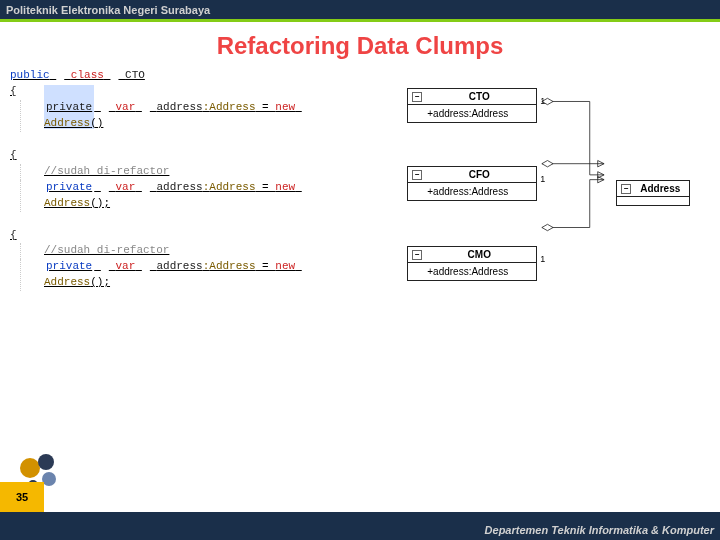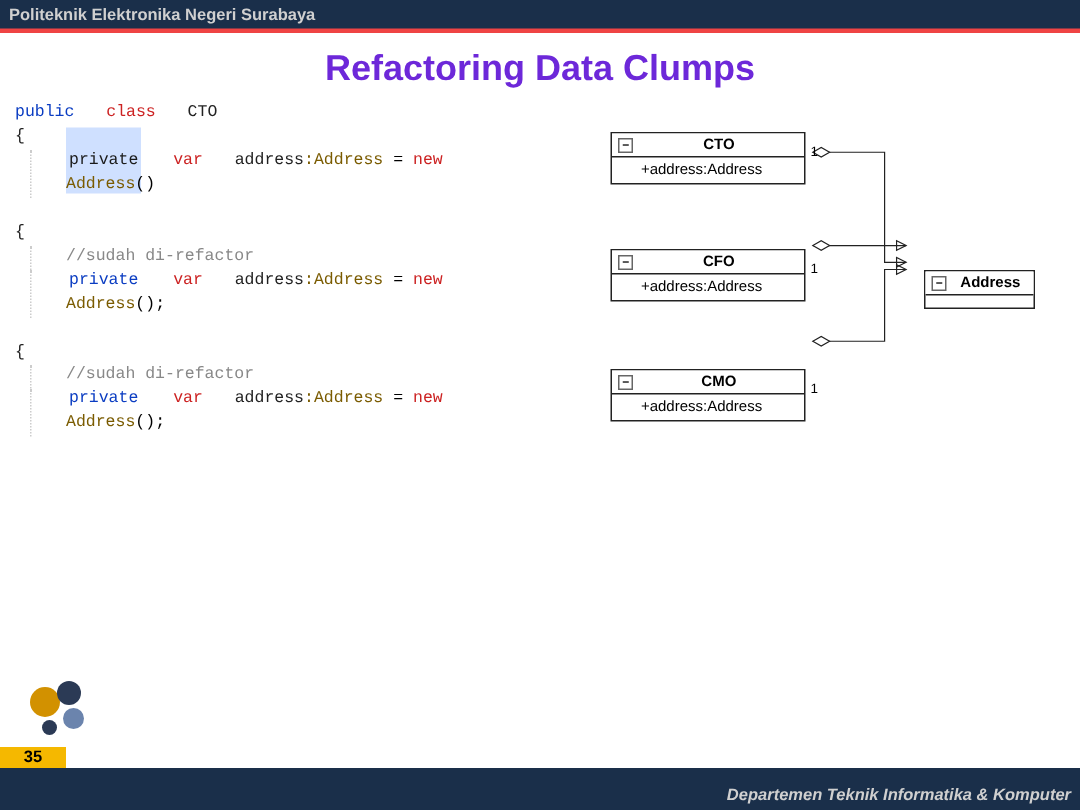--- a/index.html
+++ b/index.html
@@ -1,20 +1,20 @@
 <!DOCTYPE html>
 <html><head>
 <meta charset="utf-8">
 <style>
   * { box-sizing: border-box; margin: 0; padding: 0; }
   body { width: 720px; height: 540px; font-family: Arial, sans-serif; background: #fff; position: relative; overflow: hidden; }
-  .header { height: 22px; background: #1a2f4a; color: #d0d0d0; font-size: 11px; font-weight: bold; display: flex; align-items: center; padding-left: 6px; border-bottom: 3px solid #ef4444; }
-  .title { text-align: center; font-size: 24px; font-weight: bold; color: #6d28d9; margin: 10px 0 8px 0; }
+  .header { height: 22px; background: #1a2f4a; color: #d0d0d0; font-size: 11px; font-weight: bold; display: flex; align-items: center; padding-left: 6px; border-bottom: 3px solid #84cc16; }
+  .title { text-align: center; font-size: 24px; font-weight: bold; color: #ef4444; margin: 10px 0 8px 0; }
   .content { display: flex; padding: 0 10px; gap: 10px; }
-  .left { flex: 1.05; font-family: "Courier New", monospace; font-size: 11px; line-height: 1.45; }
+  .left { flex: 1.05; font-family: "Courier New", monospace; font-size: 11px; line-height: 1.45; text-decoration: underline; }
   .code-block { margin-bottom: 16px; }
   .kw-public { color: #0a3cc2; }
   .kw-class  { color: #c22; }
   .cls       { color: #222; }
   .brace     { color: #222; }
   .kw-priv   { background: #cfe0ff; color: #1a1a1a; padding: 16px 2px; }
   .kw-var    { color: #c22; }
   .ident     { color: #222; }
   .type      { color: #7a5b00; }
   .kw-new    { color: #c22; }
@@ -29,21 +29,21 @@
   .uml-head .name { flex:1; text-align:center; }
   .uml-body { padding: 3px 4px; margin-left: 15px; }
   .collapse-box { width: 10px; height: 10px; border: 1px solid #666; display:flex; align-items:center; justify-content:center; font-size:8px; line-height:1; background:#fff; }
   .uml-addr { position:absolute; border:1px solid #222; background:#fff; width:74px; font-size:10px; }
   .uml-addr .uml-head{ border-bottom:1px solid #222; }
   .uml-addr .uml-body{ height:8px; }
   svg.connectors { position:absolute; left:0; top:0; width:100%; height:100%; pointer-events:none; }
   .mult { position:absolute; font-size:9px; }
 
   .footer { position: absolute; left:0; right:0; bottom:0; height: 28px; background: #1a2f4a; }
-  .pagebar { position:absolute; left:0; bottom:28px; width:44px; height:14px; background:#f5b800; color:#000; font-size:11px; font-weight:bold; display:flex; align-items:center; justify-content:center; }
+  .pagebar { position:absolute; left:0; bottom:28px; width:44px; height:30px; background:#f5b800; color:#000; font-size:11px; font-weight:bold; display:flex; align-items:center; justify-content:center; }
   .dept    { position:absolute; right:6px; bottom:4px; color:#d0d0d0; font-size:11px; font-weight:bold;font-style:italic; }
   .logo { position:absolute; left:14px; bottom:36px; width:52px; height:52px; }
   .logo .blob { position:absolute; border-radius:50%; }
   .logo-text { position:absolute; left:18px; bottom:34px; font-size:10px; font-weight:bold; letter-spacing:1px; }
   .logo-text .p1{color:#2b3a55}.logo-text .p2{color:#d29100}.logo-text .p3{color:#2b3a55}.logo-text .p4{color:#2b3a55}
 </style>
 </head>
 <body>
 
 <div class="header">

